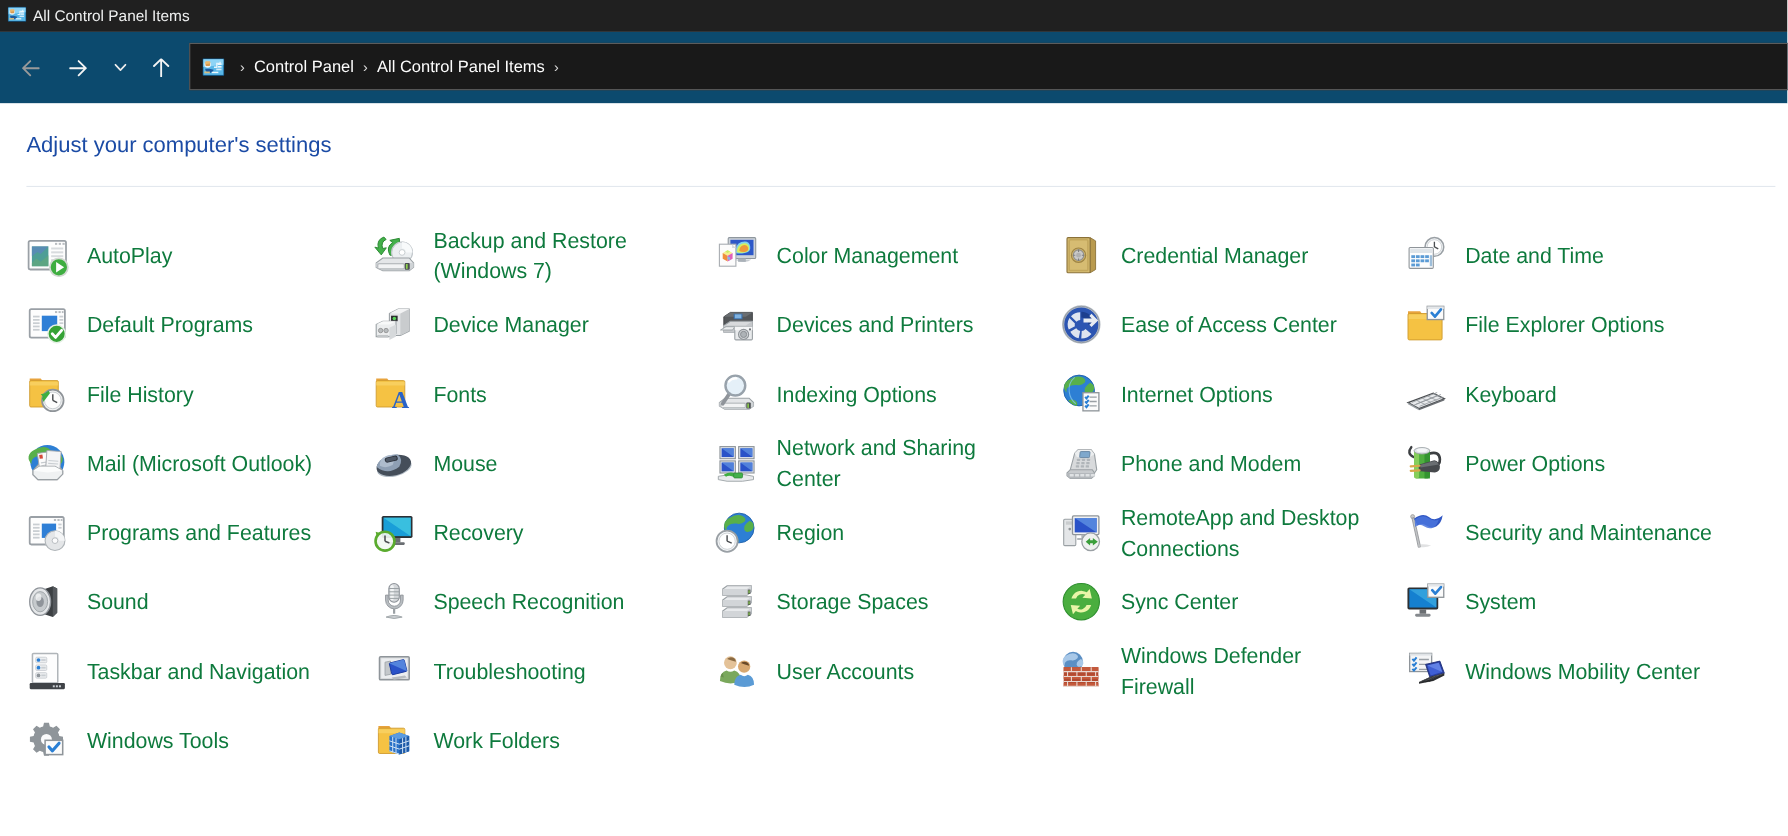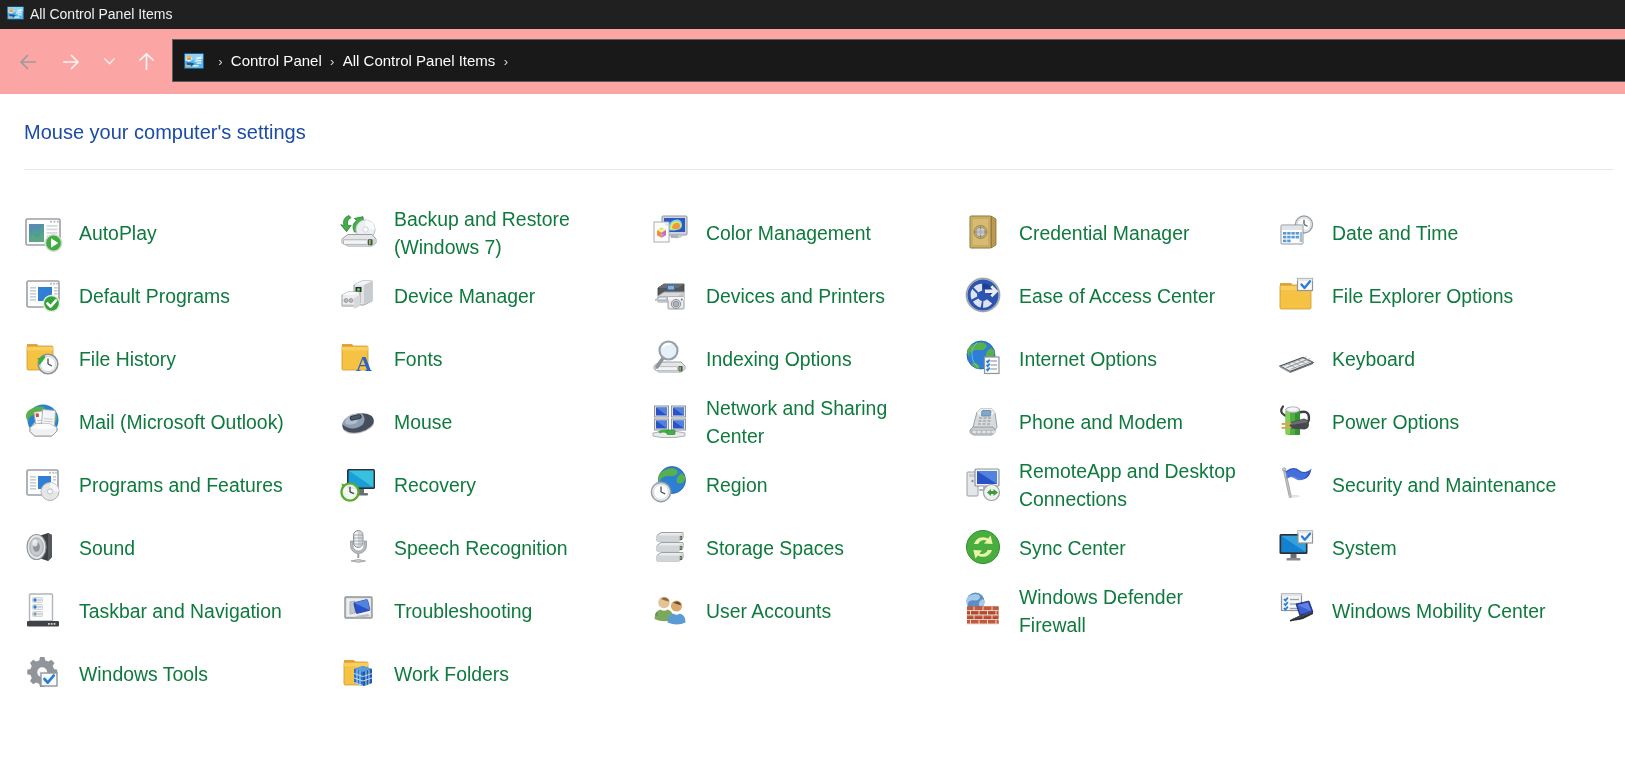--- a/index.html
+++ b/index.html
@@ -1,18 +1,18 @@
 <!DOCTYPE html>
 <html><head><meta charset="utf-8"><style>
 html,body{margin:0;padding:0}
 body{width:1625px;height:760px;background:#ffffff;font-family:"Liberation Sans",sans-serif;overflow:hidden;position:relative}
 .titlebar{position:absolute;left:0;top:0;width:1625px;height:29px;background:#202020}
 .titlebar .tic{position:absolute;left:7px;top:6px}
 .titlebar .tt{position:absolute;left:30px;top:0;height:29px;line-height:29px;color:#eff0f0;font-size:14px}
-.toolbar{position:absolute;left:0;top:29px;width:1625px;height:65px;background:#fca5a5}
+.toolbar{position:absolute;left:0;top:29px;width:1625px;height:65px;background:#0c4a6e}
 .nbtn{position:absolute;top:0;height:65px;display:flex;align-items:center;justify-content:center}
 .abar{position:absolute;left:172px;top:10px;width:1453px;height:41px;border:1px solid #5c5c5c;background:#191919}
 .abar .aic{position:absolute;left:11px;top:13px}
 .crumb{position:absolute;top:0;height:41px;line-height:41px;color:#fdfdfd;font-size:15px;white-space:nowrap}
 .sep{color:#d8d8d8;font-size:13px}
 .content{position:absolute;left:0;top:94px;width:1625px;height:666px;background:#ffffff}
 .hdr{position:absolute;left:24px;top:27px;font-size:20px;color:#1b4ba5}
 .rule{position:absolute;left:24px;top:75px;width:1590px;height:1px;background:#e3e8ee}
 .it{position:absolute;width:42px;height:42px}
 .lb{position:absolute;font-size:20px;color:#0e7a3d;line-height:28px;white-space:nowrap;transform:scaleX(.97);transform-origin:0 50%}
@@ -69,21 +69,21 @@
           <rect x="14" y="4.6" width="3.4" height="1.5" fill="#eef8fd"></rect>
           <rect x="14" y="7" width="3.4" height="1.5" fill="#eef8fd"></rect>
           <rect x="12.6" y="9.4" width="4.8" height="1.5" fill="#cfeafa"></rect>
           <rect x="1.8" y="12" width="5" height="1.6" fill="#d8bd7e"></rect>
           <rect x="8.5" y="12.2" width="6" height="1.3" fill="#eef8fd"></rect>
         </svg></span>
       <span class="crumb" style="left:41px">&nbsp;<span class="sep">›</span>&nbsp;&nbsp;Control Panel&nbsp;&nbsp;<span class="sep">›</span>&nbsp;&nbsp;All Control Panel Items&nbsp;&nbsp;<span class="sep">›</span></span>
     </div>
 </div>
 <div class="content">
-<div class="hdr">Mouse your computer's settings</div>
+<div class="hdr">Adjust your computer's settings</div>
 <div class="rule"></div>
 <div class="it" style="left:23px;top:118px"><svg width="40" height="40" viewBox="0 0 40 40">
 <rect x="3" y="7" width="34" height="26" rx="1.5" fill="#fdfdfd" stroke="#9aa0a6" stroke-width="1.6"></rect>
 <rect x="27" y="8.8" width="2" height="1.8" fill="#b8bcc0"></rect>
         <rect x="30.4" y="8.8" width="2" height="1.8" fill="#b8bcc0"></rect>
         <rect x="33.8" y="8.8" width="2" height="1.8" fill="#b8bcc0"></rect>
 <rect x="6" y="12" width="15" height="18" fill="#4e9e96"></rect>
 <path d="M6 21 L11 17 L14 19 L21 12 L21 12 L6 12 Z" fill="#5b88b8" opacity="0.85"></path>
 <path d="M6 30 L21 30 L21 20 L14 26 L10 23 L6 27 Z" fill="#62a87a" opacity="0.7"></path>
 <g fill="#d8dbde">

